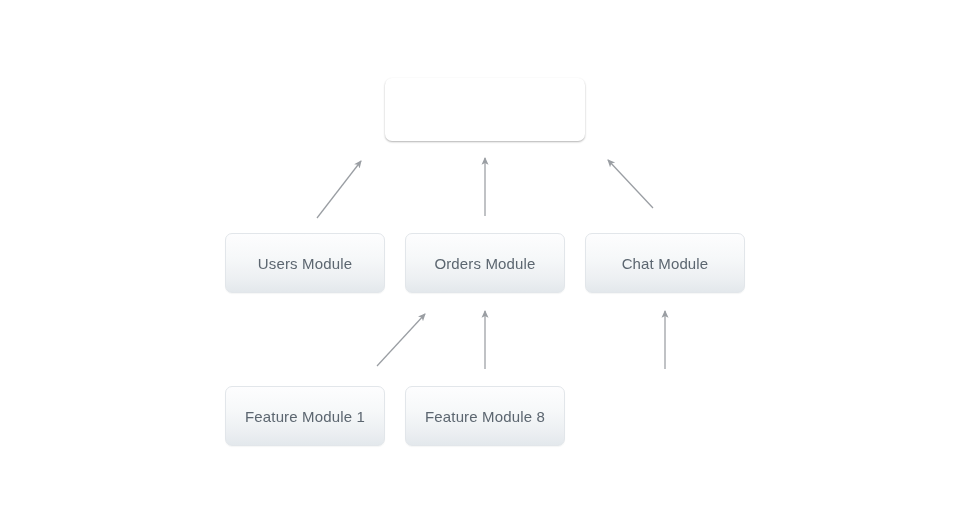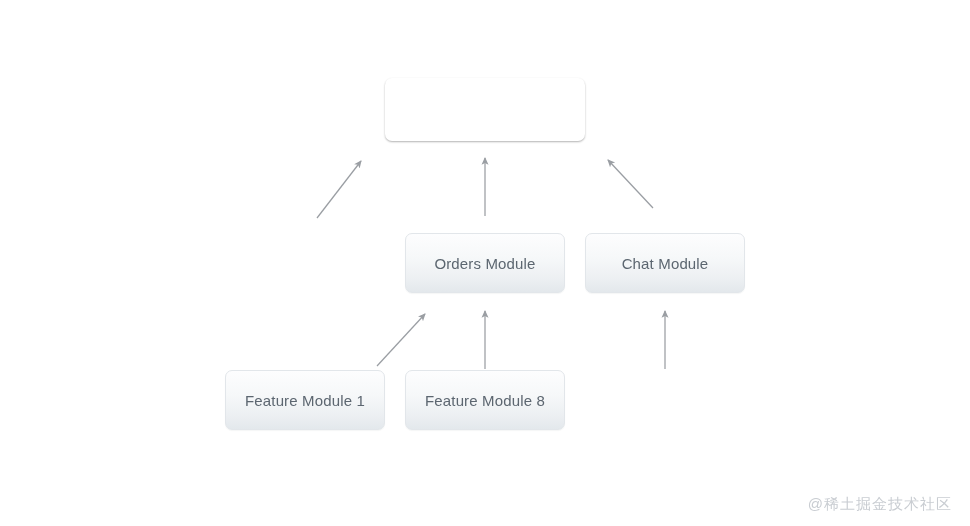--- a/index.html
+++ b/index.html
@@ -50,21 +50,21 @@
     color: #5c6670;
     font-weight: normal;
     background: linear-gradient(180deg, #fdfdfe 0%, #f6f8f9 42%, #eceff2 78%, #e3e8ec 100%);
     border: 1px solid #e2e6ea;
     box-shadow: 0 1px 1px rgba(30,40,50,0.045);
   }
 
   
   .row-mid  { top: 233px; }
   
-  .row-bot  { top: 370px; border-radius: 7px; }
+  .row-bot  { top: 386px; border-radius: 7px; }
 
   .col-1 { left: 225px; }
   .col-2 { left: 405px; }
   .col-3 { left: 585px; }
 
   
   #arrows {
     position: absolute;
     left: 0;
     top: 0;
@@ -107,33 +107,35 @@
 
     <line x1="485" y1="369" x2="485" y2="311" stroke="#9a9ea3" stroke-width="1.25" marker-end="url(#ah)"></line>
 
     <line x1="665" y1="369" x2="665" y2="311" stroke="#9a9ea3" stroke-width="1.25" marker-end="url(#ah)"></line>
   </svg>
 
   <div class="node node-root">
     <span>Application Module</span>
   </div>
 
+  <div class="node node-light row-mid col-1">
+    <span>Users Module</span>
+  </div>
 
   <div class="node node-light row-mid col-3">
     <span>Chat Module</span>
   </div>
 
   <div class="node node-light row-mid col-2">
     <span>Orders Module</span>
   </div>
 
   <div class="node node-light row-bot col-1">
     <span>Feature Module 1</span>
   </div>
 
   <div class="node node-light row-bot col-2">
     <span>Feature Module 8</span>
   </div>
 
 
-  <div class="watermark">@稀土掘金技术社区</div>
 
 </div>
 
 </body></html>

